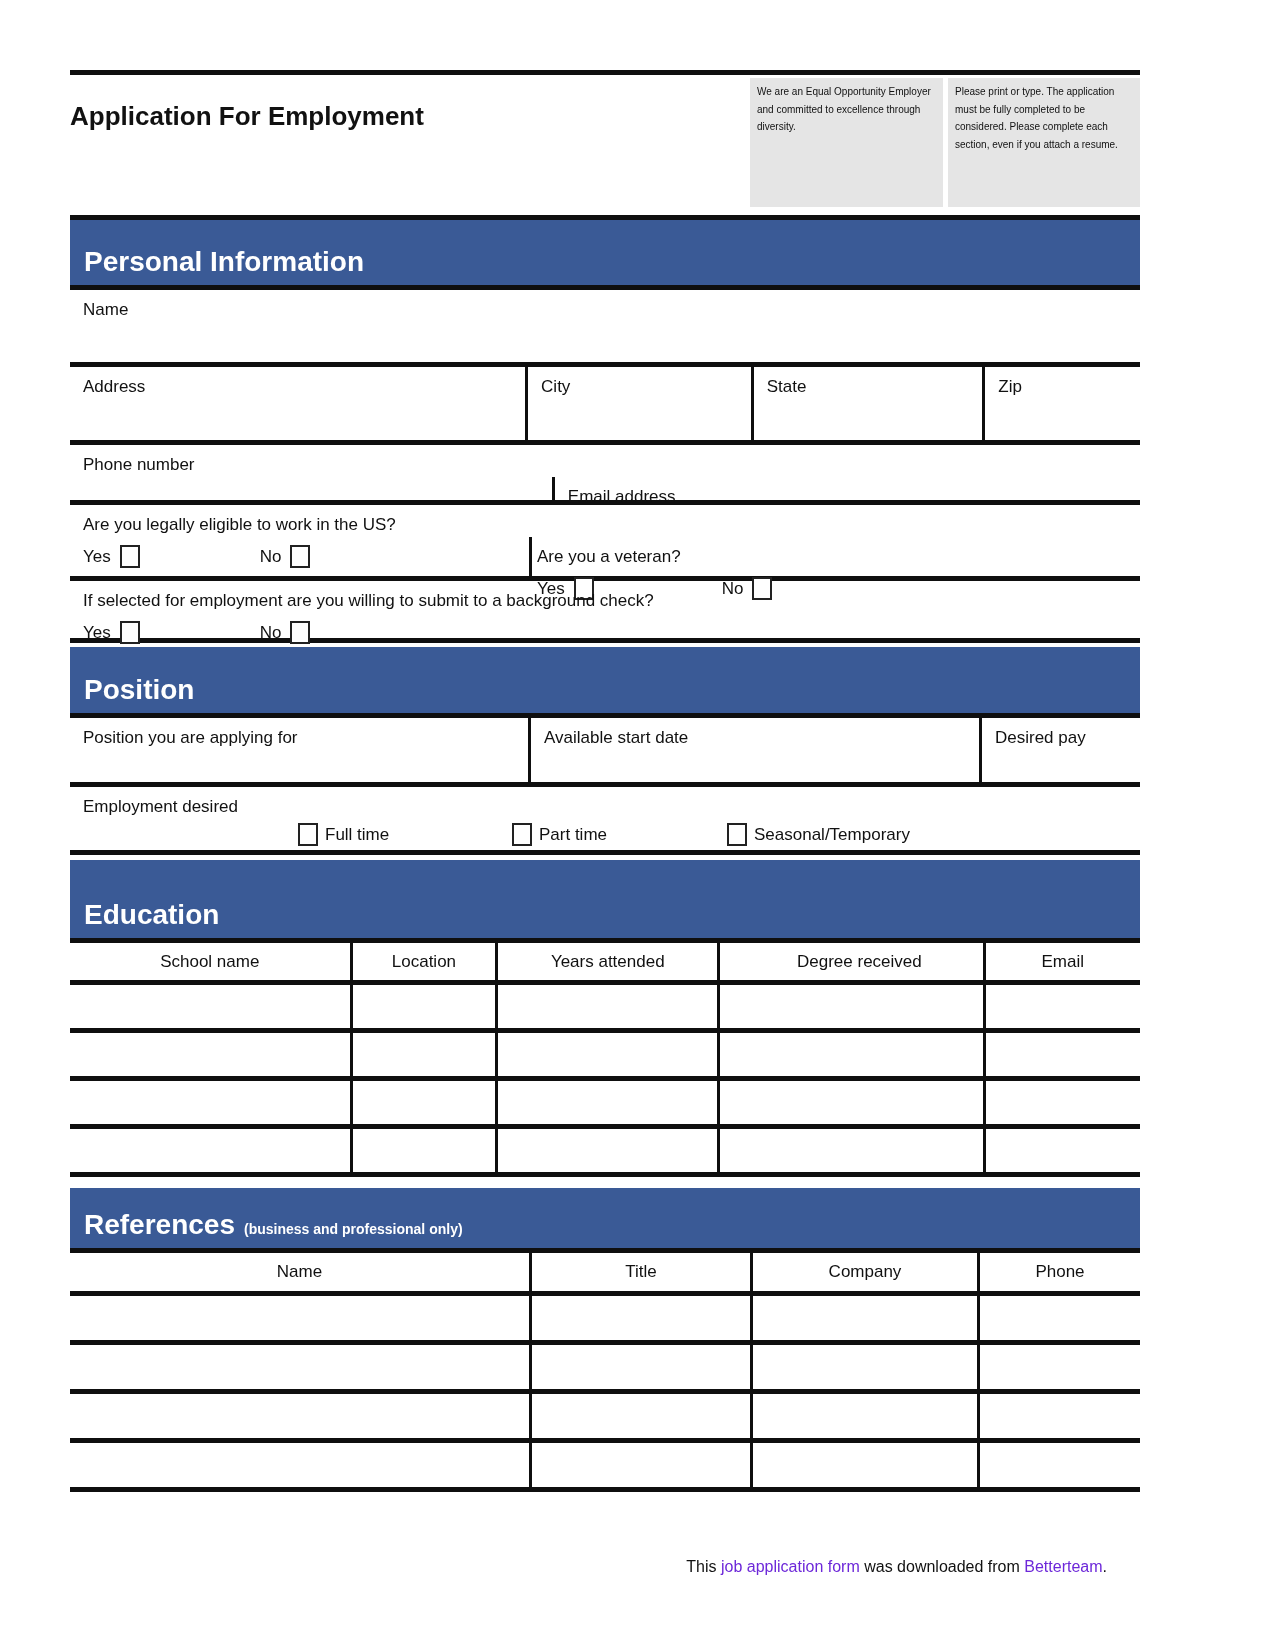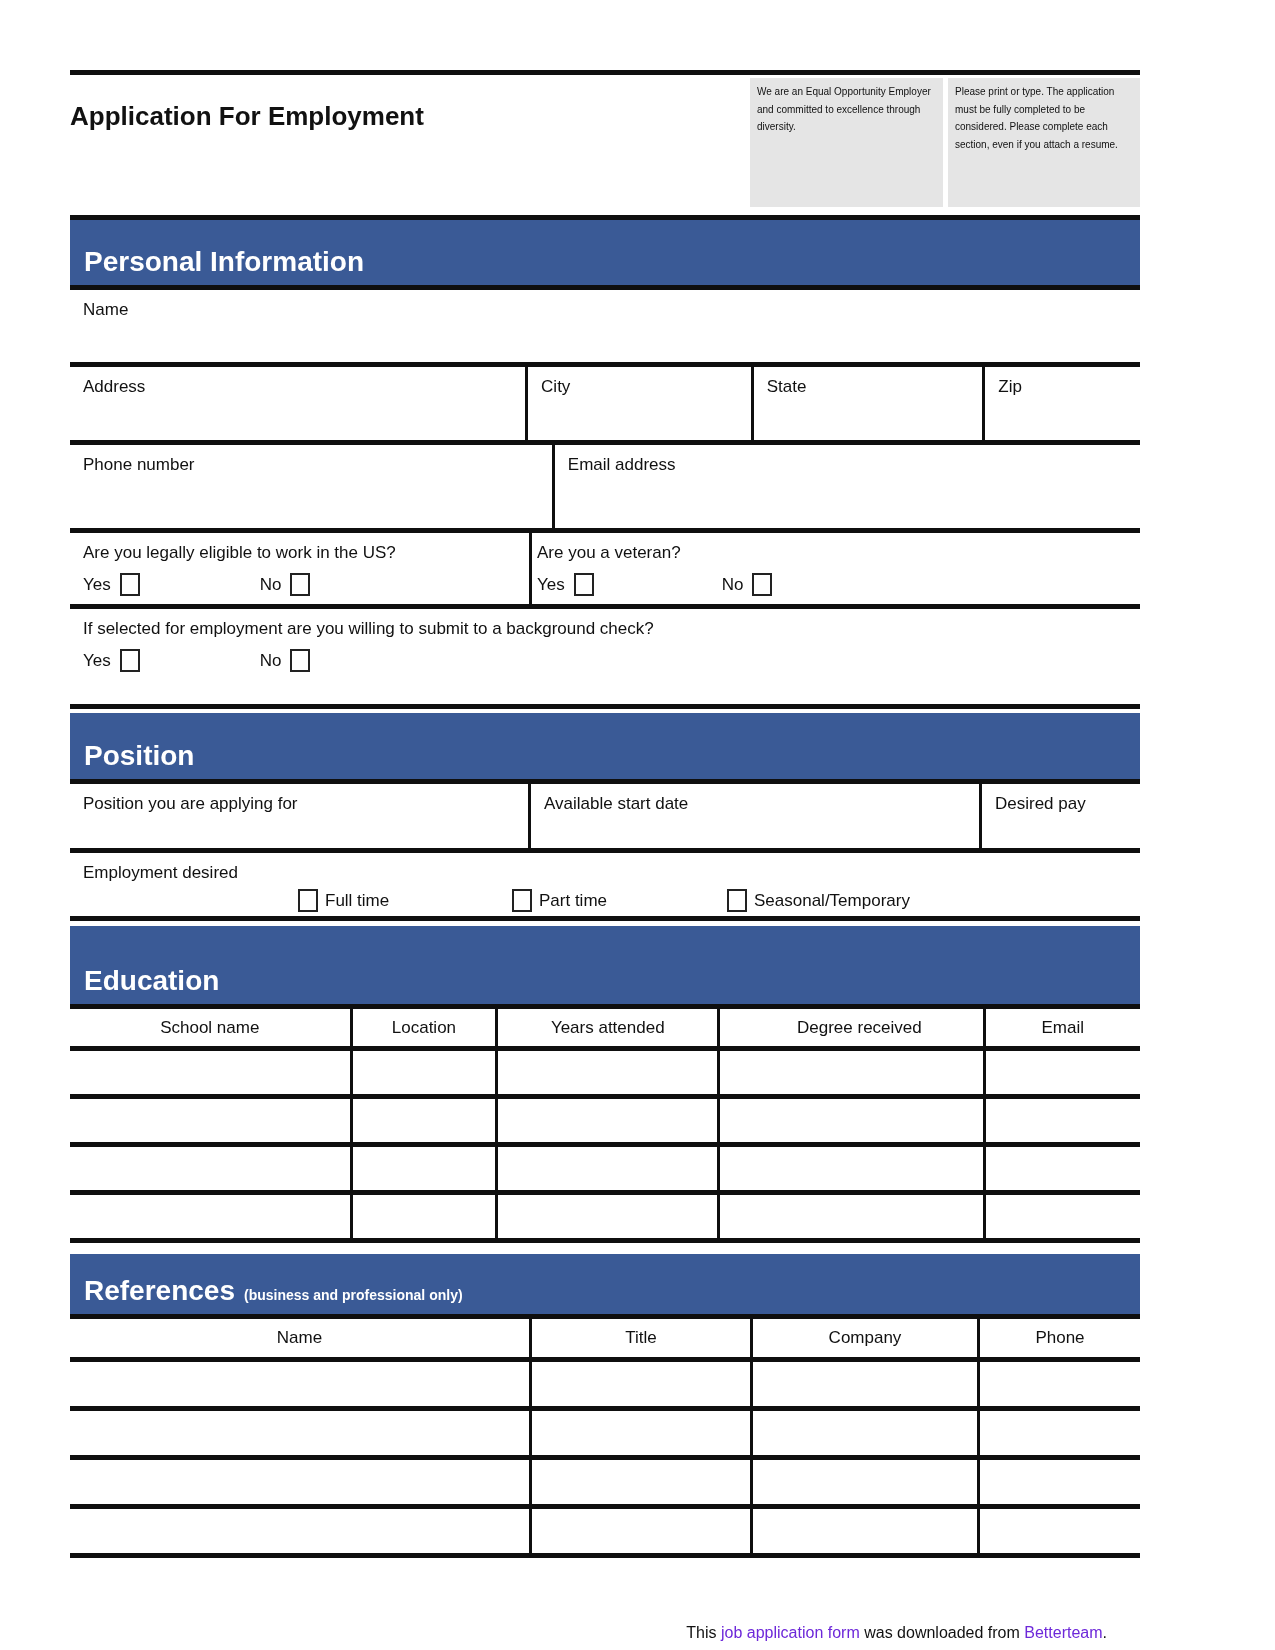--- a/index.html
+++ b/index.html
@@ -27,29 +27,29 @@
   .bar-sub { font-size:14px; line-height:16px; margin-left:9px; padding-bottom:2px; font-weight:bold; }
 
   
   .row { display:flex; border-bottom:5px solid #0f0f0f; box-sizing:border-box; }
   .cell { box-sizing:border-box; padding:10px 0 0 13px; font-size:17px; }
   .cell + .cell { border-left:3px solid #0f0f0f; }
   .cell-tight { padding-left:5px; }
 
   .row-name { height:77px; }
   .row-addr { height:78px;gap:12px; }
-  .row-phone { height:88px;gap:40px; }
+  .row-phone { height:60px;gap:40px; }
   .row-elig { height:76px; }
-  .row-bg { height:100px; }
+  .row-bg { height:62px; }
   .row-pos { height:69px;justify-content:center; }
   .row-emp { height:68px; position:relative; }
 
   .w-name { width:1070px; }
   .w-addr1 { width:459px; } .w-addr2 { width:221px; } .w-addr3 { width:227px; } .w-addr4 { width:163px; }
-  .w-ph1 { width:459px; } .w-ph2 { width:611px; }
+  .w-ph1 { width:459px; } .w-ph2 { width:611px;margin-top:32px; }
   .w-pos1 { width:458px; } .w-pos2 { width:451px; } .w-pos3 { width:161px; }
 
   
   .yesno { display:flex; align-items:center; margin-top:10px; font-size:17px; }
   .cbx { display:inline-block; width:16px; height:19px; border:2px solid #222; background:#fff; }
   .yn .cbx { margin-left:9px; }
   .yn { display:flex; align-items:center; }
   .yn-no { margin-left:120px; }
   .yn-no-vet { margin-left:128px; }
 

